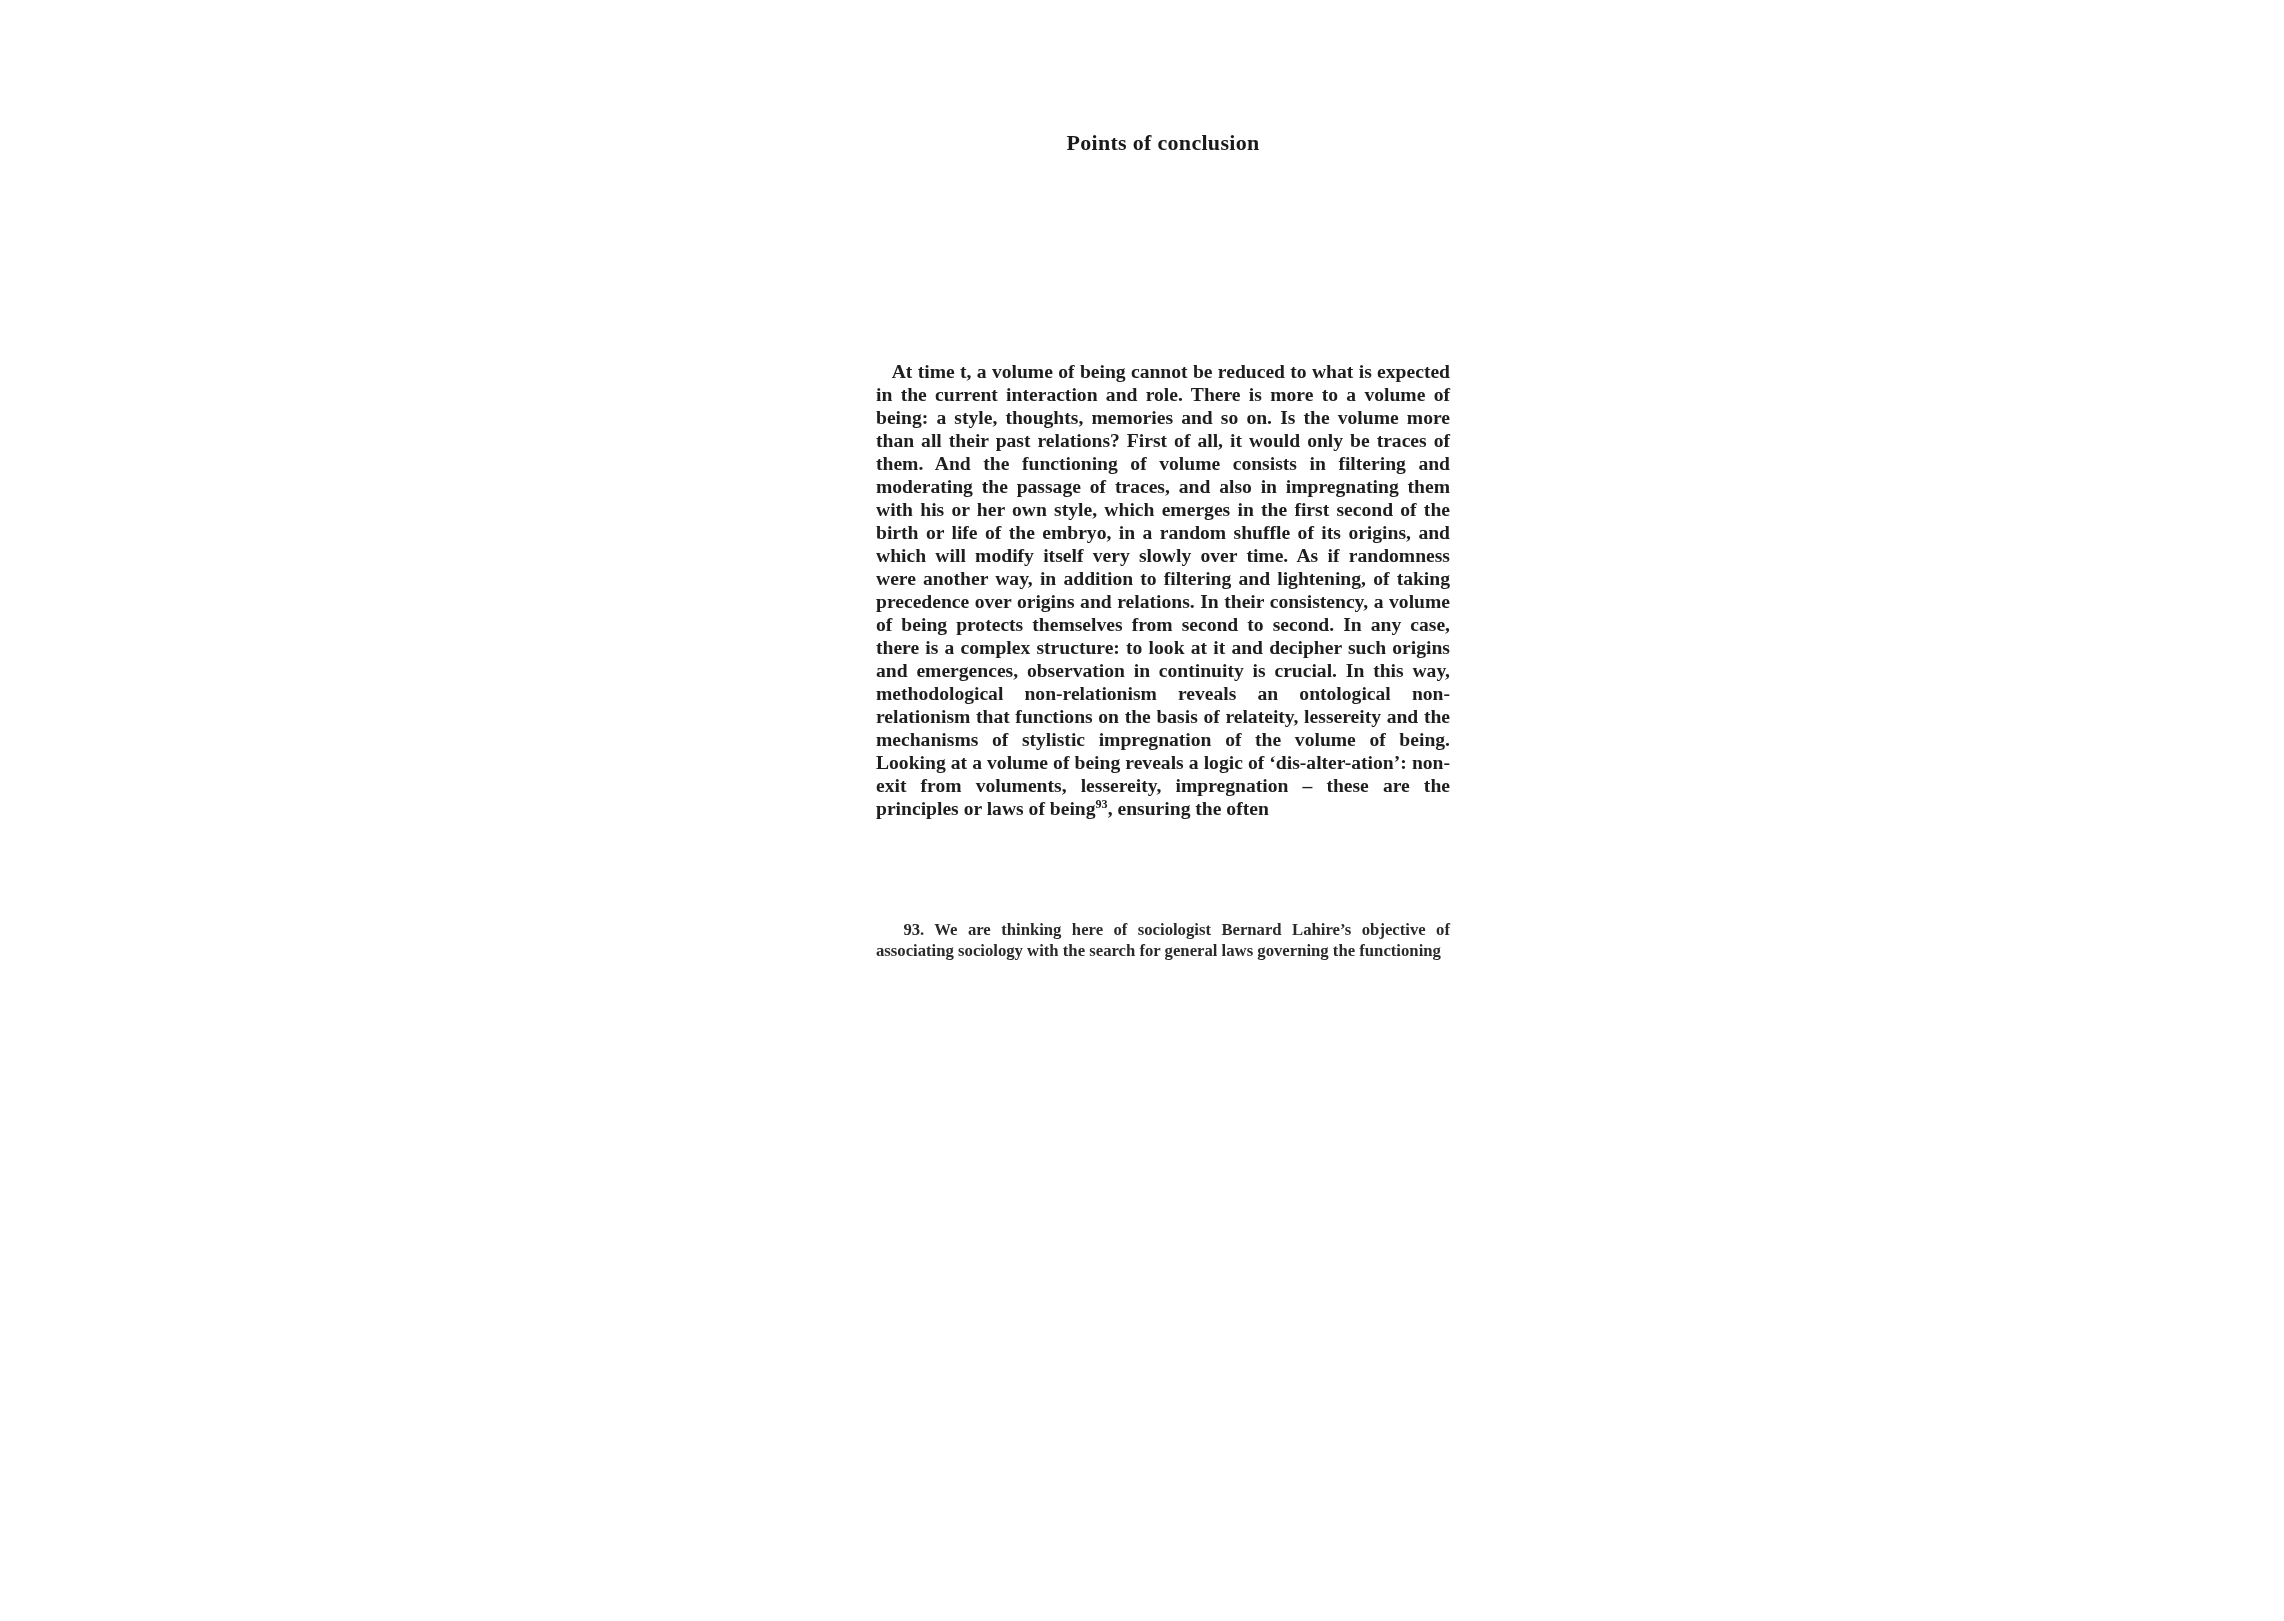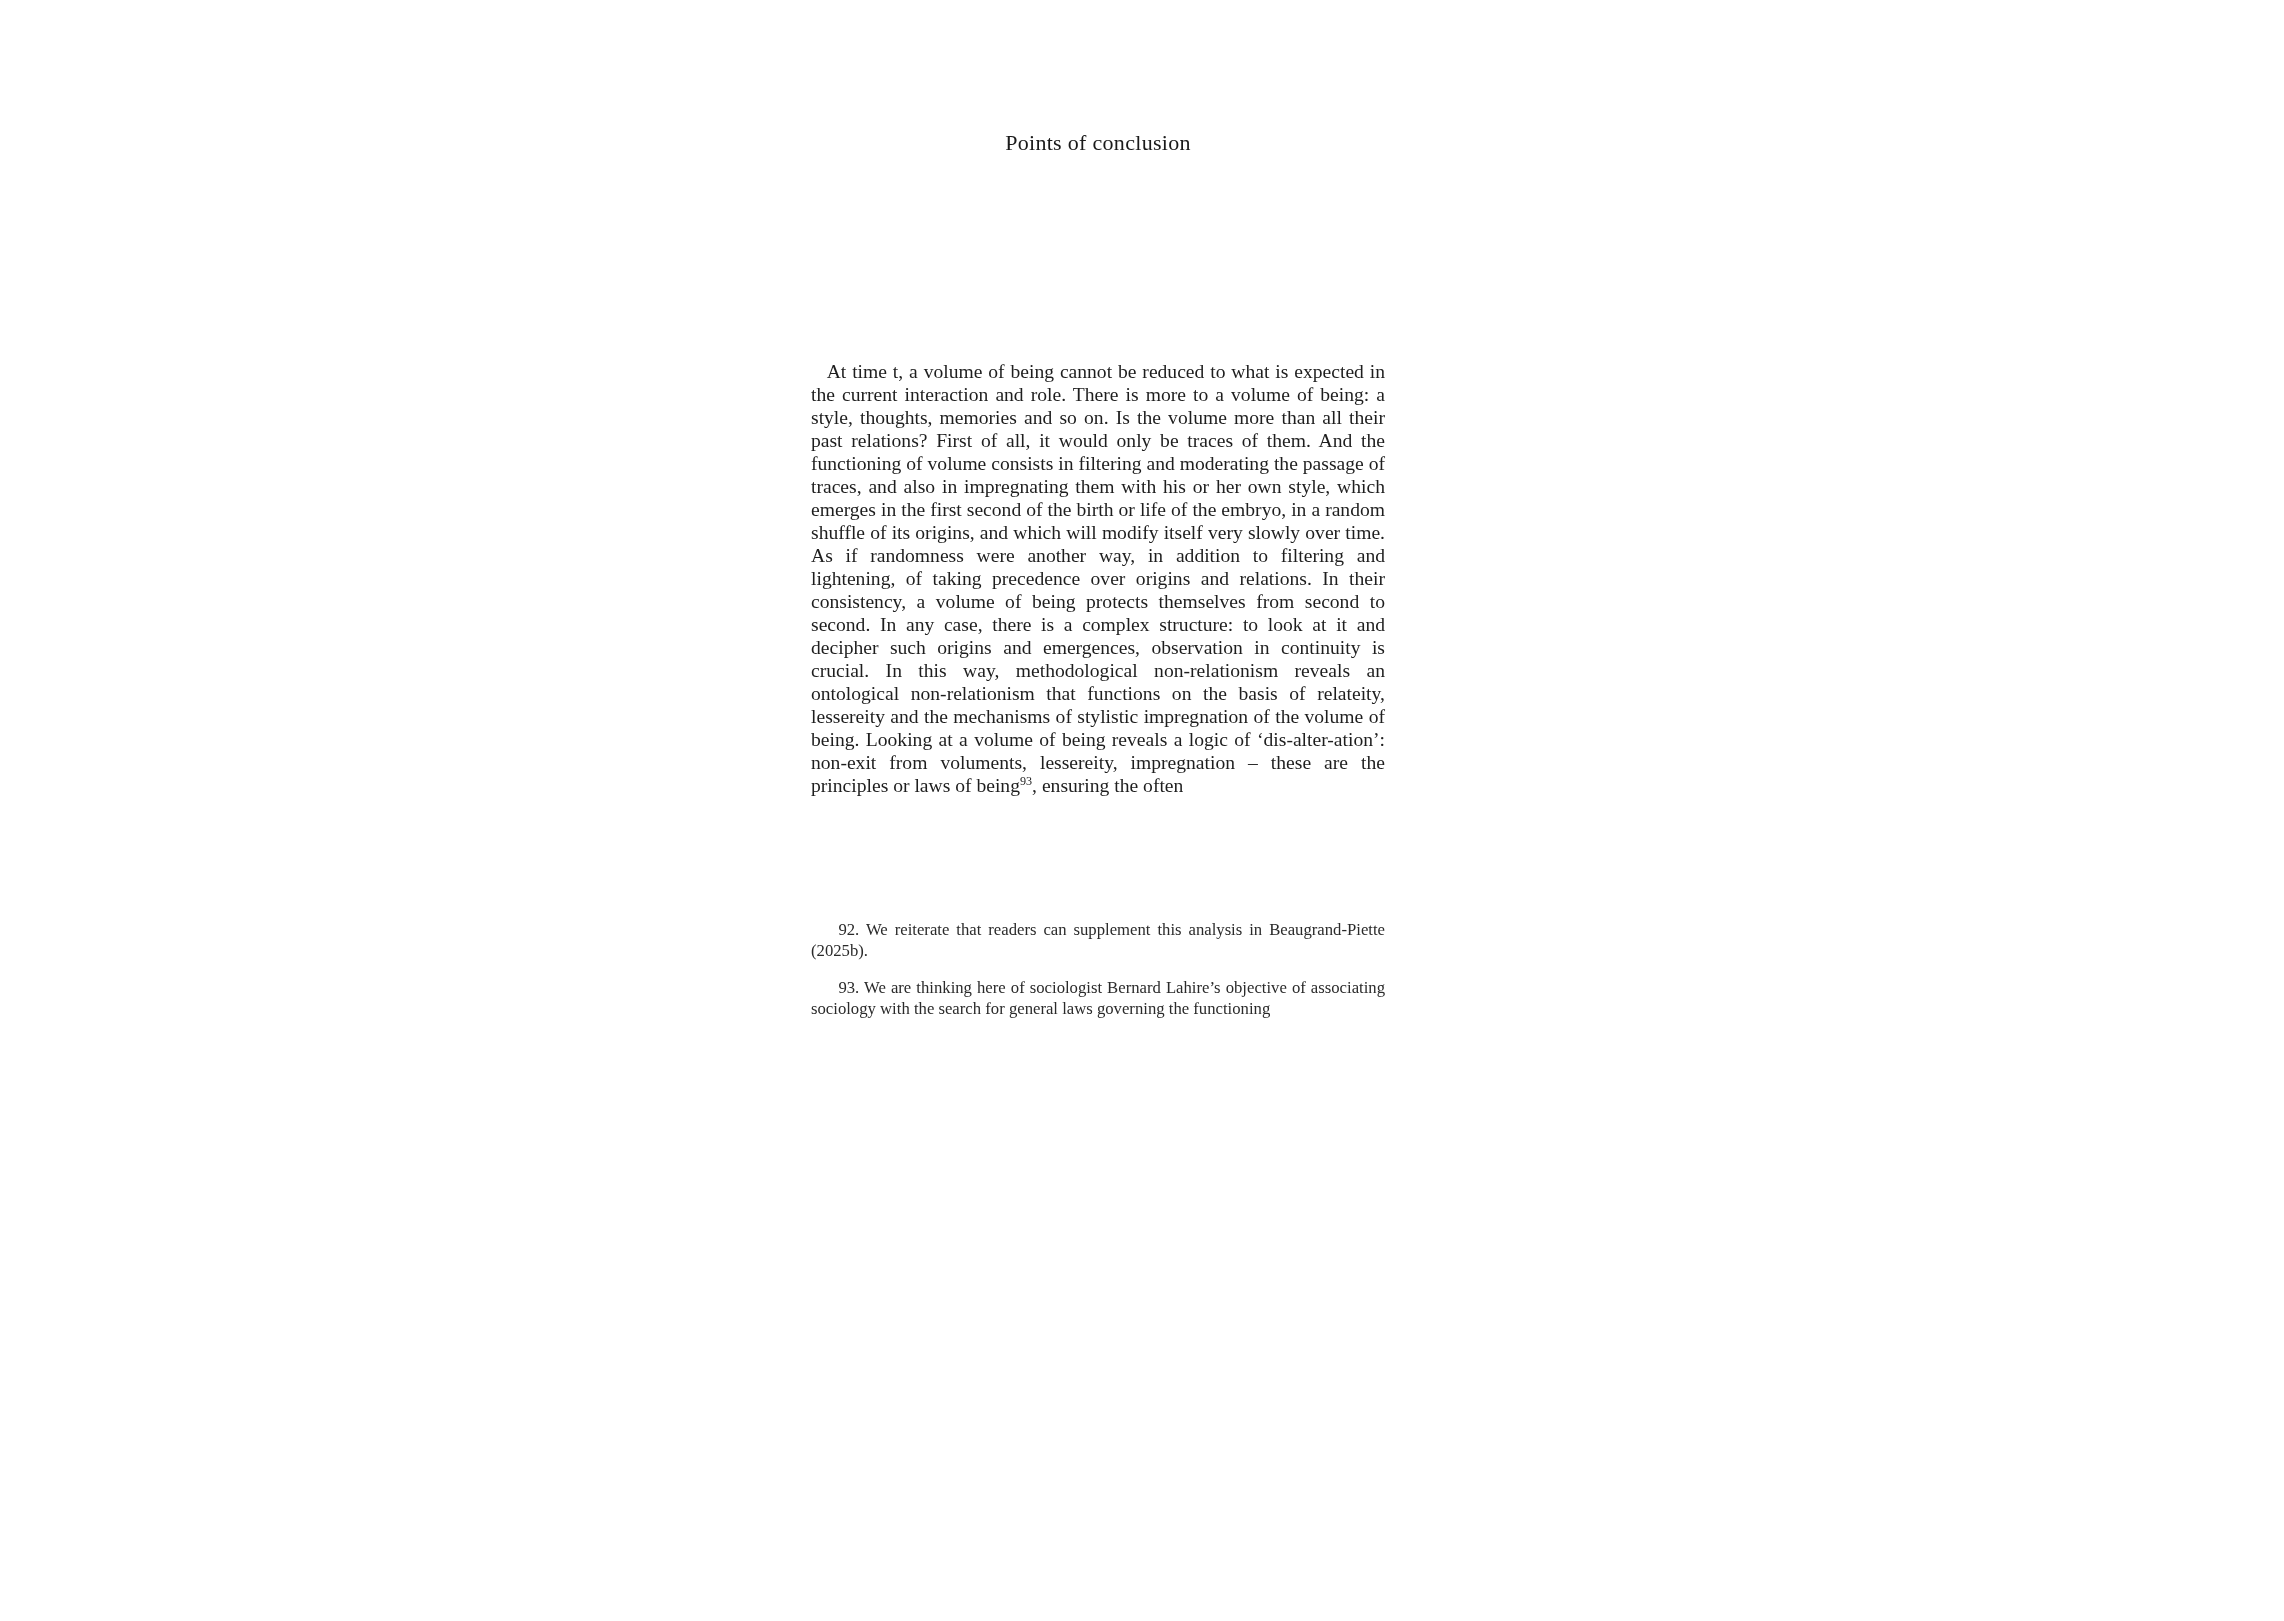--- a/index.html
+++ b/index.html
@@ -17,24 +17,25 @@
       color: #1e1e1e;
     }
     .left-page {
       position: absolute;
       left: 0; top: 0;
       width: 1142px; height: 1621px;
       background: #ffffff;
     }
     .text-column {
       position: absolute;
-      left: 811px;
+      left: 876px;
       top: 0;
       width: 574px;
       height: 100%;
+      font-weight: bold;
     }
     .running-head {
       position: absolute;
       top: 130px;
       left: 0;
       width: 100%;
       text-align: center;
       font-size: 22px;
       letter-spacing: 0.3px;
       color: #1a1a1a;
@@ -91,20 +92,19 @@
   <div class="text-column">
 
     <div class="running-head">Points of conclusion</div>
 
     <div class="body-text">
 
       <p><span>At time t, a volume of being cannot be reduced to what is expected in the current interaction and role. There is more to a volume of being: a style, thoughts, memories and so on. Is the volume more than all their past relations? First of all, it would only be traces of them. And the functioning of volume consists in filtering and moderating the passage of traces, and also in impregnating them with his or her own style, which emerges in the first second of the birth or life of the embryo, in a random shuffle of its origins, and which will modify itself very slowly over time. As if randomness were another way, in addition to filtering and lightening, of taking precedence over origins and relations. In their consistency, a volume of being protects themselves from second to second. In any case, there is a complex structure: to look at it and decipher such origins and emergences, observation in continuity is crucial. In this way, methodological non-relationism reveals an ontological non-relationism that functions on the basis of relateity, lessereity and the mechanisms of stylistic impregnation of the volume of being. Looking at a volume of being reveals a logic of ‘dis-alter-ation’: non-exit from voluments, lessereity, impregnation – these are the principles or laws of being</span><sup class="fn-ref">93</sup><span>, ensuring the often</span></p>
     </div>
 
     <div class="footnotes">
-      <p class="footnote">92. We reiterate that readers can supplement this analysis in Beaugrand-Piette (2025b).</p>
       <p class="footnote">93. We are thinking here of sociologist Bernard Lahire’s objective of associating sociology with the search for general laws governing the functioning</p>
     </div>
 
   </div>
 
 </div>
 
 
 </body></html>

